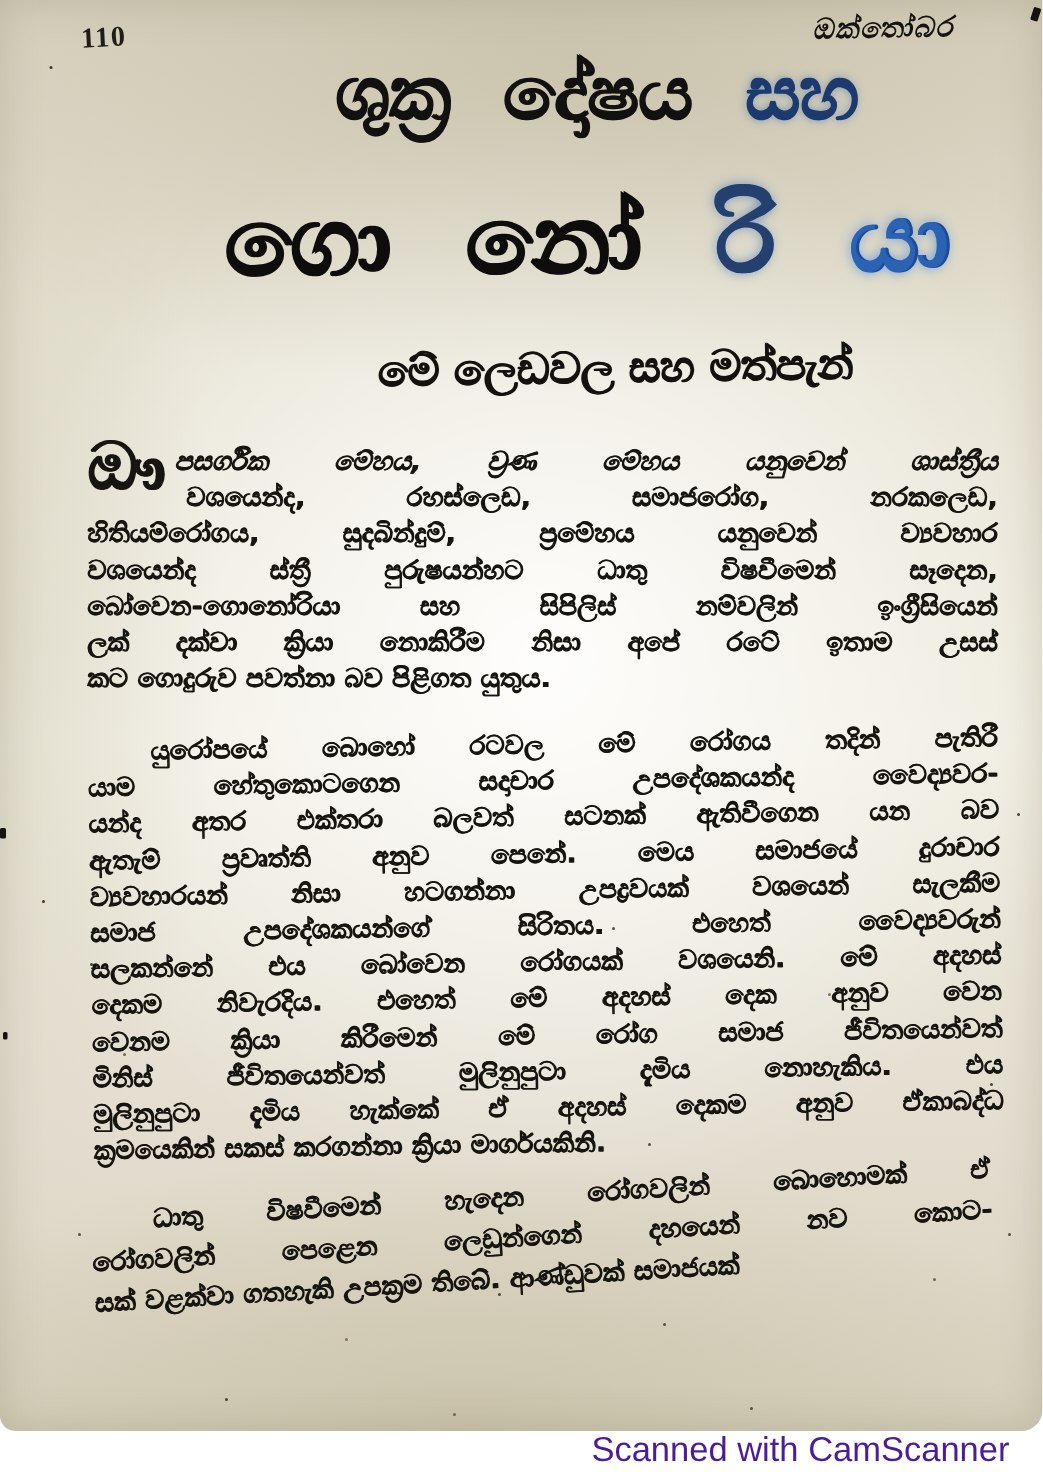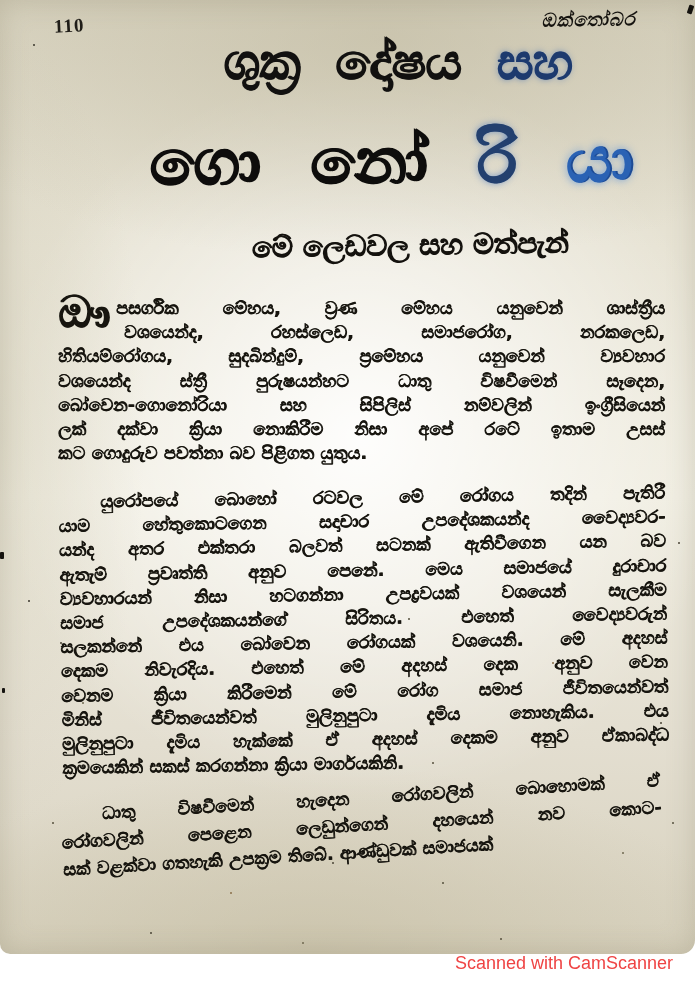--- a/index.html
+++ b/index.html
@@ -58,30 +58,30 @@
     text-shadow:1px 0 0 #14120e;transform:rotate(-.9deg);}
   
   .bodyblock{position:absolute;left:58px;top:296px;width:607px;color:#17150f;}
   .para{position:relative;}
   .bl{font-size:17.5px;font-weight:700;line-height:24.2px;height:24.2px;
     text-align:justify;text-align-last:justify;letter-spacing:.2px;
     text-shadow:.6px 0 0 #17150f;white-space:normal;}
   .bl.no-just{text-align-last:left;}
   .p1 .dropcap{position:absolute;left:0;top:-4px;font-size:44px;font-weight:700;
     line-height:40px;text-shadow:1.5px 0 0 #17150f;}
-  .p1 .ind1{padding-left:58px;}
+  .p1 .ind1{padding-left:58px;font-style:italic;}
   .p1 .ind2{padding-left:66px;}
   .p2{margin-top:25px;transform:rotate(-.9deg);transform-origin:0 0;}
   .p2 .ind0{text-indent:42px;}
   .p3{margin-top:22px;transform:rotate(-3.4deg);transform-origin:0 100%;padding-left:6px;}
   .p3 .ind0{text-indent:42px;}
   .p3 .bl{line-height:27px;height:27px;}
   
   .wm-bar{position:absolute;left:0;top:954px;width:695px;height:29px;background:#ffffff;}
-  .watermark{position:absolute;right:22px;top:953px;font-size:18px;color:#ef4444;
+  .watermark{position:absolute;right:22px;top:953px;font-size:23px;color:#4c1d95;
     font-family:"Liberation Sans",sans-serif;}
 </style>
 </head>
 <body>
 
 <div class="screen">
 
   <div class="paper">
     <div class="speck n1"></div>
     <div class="speck n2"></div>

